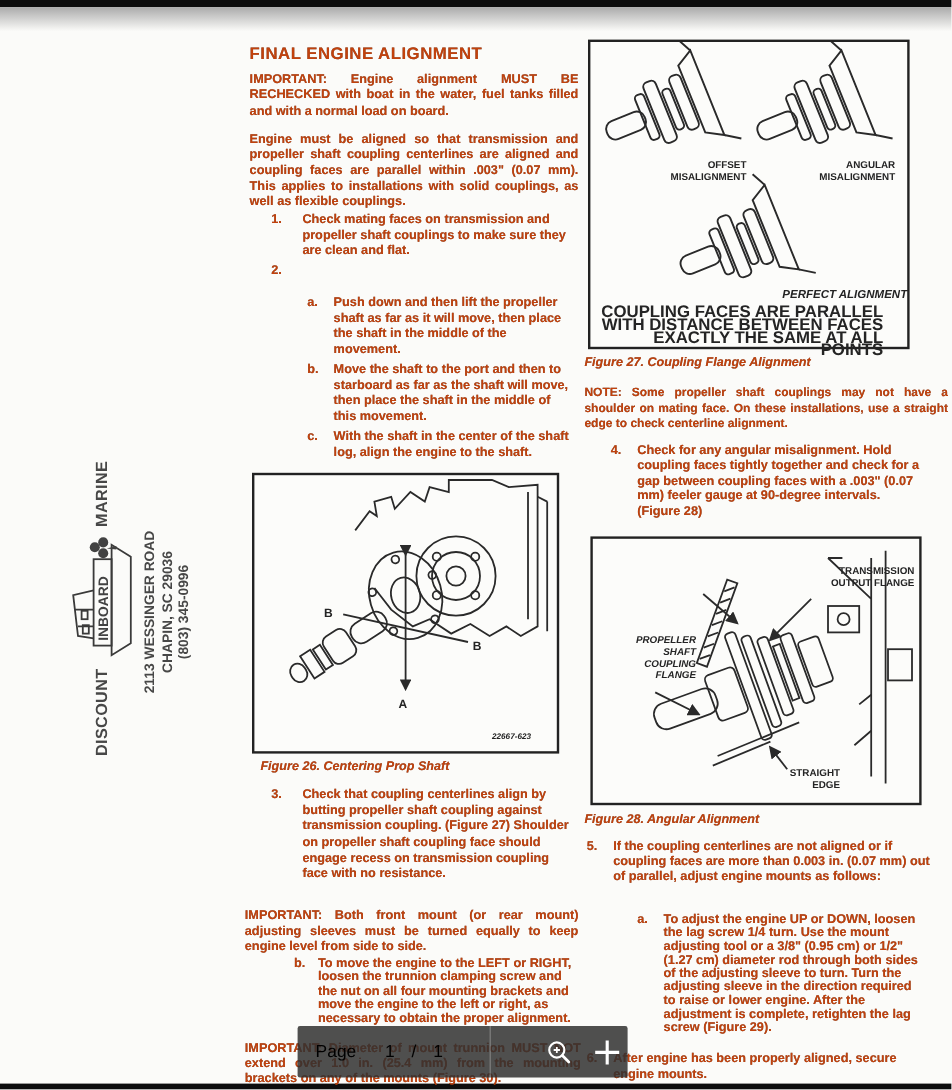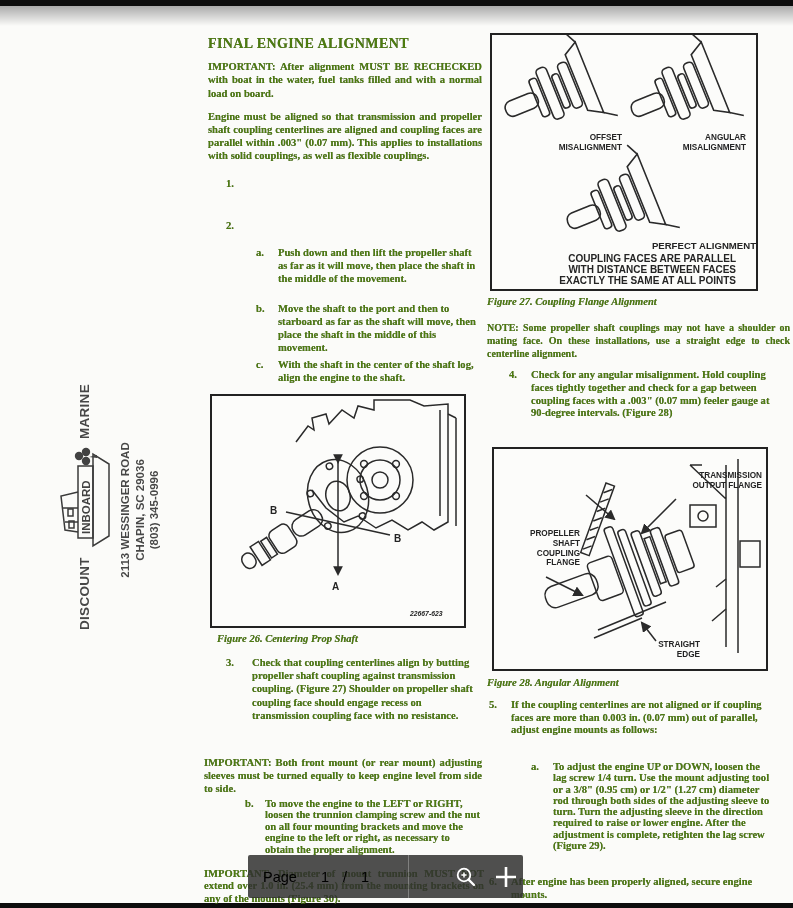--- a/index.html
+++ b/index.html
@@ -3,21 +3,21 @@
 <meta charset="utf-8">
 <style>
   html,body{margin:0;padding:0;}
   body{
     width:793px;height:908px;position:relative;overflow:hidden;
     background:#fbfbf9;
     font-family:"Liberation Sans", sans-serif;
     color:#2b2b2b;
   }
   .abs{position:absolute;}
-  .doc{font-weight:700;color:#4d7c0f;font-family:Liberation Serif, serif;}
+  .doc{font-weight:700;color:#c2410c;}
   .t-title{font-size:14px;letter-spacing:.4px;font-weight:700;}
   .p{font-size:10.6px;line-height:13px;text-align:justify;}
   .p2{font-size:10px;line-height:12.8px;text-align:justify;}
   .li{display:flex;font-size:10.6px;line-height:13px;}
   .li .num{width:22px;flex-shrink:0;}
   .li .num26{width:26px;flex-shrink:0;}
   .li .txt{flex:1;}
   .cap{font-size:10.5px;font-style:italic;font-weight:700;}
   .frame{border:2px solid #222;background:#fcfcfa;position:absolute;}
   .figlabel{position:absolute;font-size:8.2px;line-height:9.8px;font-weight:700;
@@ -48,26 +48,27 @@
 </style>
 </head>
 <body>
 
 <div class="edge-top-black"></div>
 <div class="edge-top-grad"></div>
 <div class="edge-bottom-black"></div>
 
 <div class="abs doc scan t-title" style="left:208px;top:36px;">FINAL ENGINE ALIGNMENT</div>
 
-<div class="abs doc scan p" style="left:208px;top:60px;width:274px;line-height:13.4px;">IMPORTANT: After alignment MUST BE RECHECKED with boat in the water, fuel tanks filled and with a normal load on board.</div>
+<div class="abs doc scan p" style="left:208px;top:60px;width:274px;line-height:13.4px;">IMPORTANT: Engine alignment MUST BE RECHECKED with boat in the water, fuel tanks filled and with a normal load on board.</div>
 
 <div class="abs doc scan p" style="left:208px;top:110px;width:274px;">Engine must be aligned so that transmission and propeller shaft coupling centerlines are aligned and coupling faces are parallel within .003" (0.07 mm). This applies to installations with solid couplings, as well as flexible couplings.</div>
 
 <div class="abs doc scan li" style="left:226px;top:177px;width:254px;">
   <span class="num26">1.</span>
+  <span class="txt">Check mating faces on transmission and propeller shaft couplings to make sure they are clean and flat.</span>
 </div>
 
 <div class="abs doc scan li" style="left:226px;top:219px;width:254px;">
   <span class="num26">2.</span>
 </div>
 
 <div class="abs doc scan li" style="left:256px;top:246px;width:224px;">
   <span class="num">a.</span>
   <span class="txt">Push down and then lift the propeller shaft as far as it will move, then place the shaft in the middle of the movement.</span>
 </div>
@@ -156,22 +157,22 @@
       </g>
     </defs>
     <use href="#cpl" transform="translate(14,76) rotate(-22)"></use>
     <use href="#cpl" transform="translate(140,76) rotate(-22)"></use>
     <use href="#cpl" transform="translate(76,188) rotate(-22)"></use>
   </svg>
   <div class="figlabel" style="left:10px;top:98px;width:120px;">OFFSET
 MISALIGNMENT</div>
   <div class="figlabel" style="left:132px;top:98px;width:122px;">ANGULAR
 MISALIGNMENT</div>
-  <div class="figlabel" style="left:0;top:206px;width:264px;font-size:9.6px;">PERFECT ALIGNMENT</div>
-  <div class="figlabel" style="left:0;top:219px;width:244px;font-size:10px;line-height:10.8px;">COUPLING FACES ARE PARALLEL
+  <div class="figlabel" style="left:0;top:206px;width:264px;font-size:9.6px;font-style:italic;">PERFECT ALIGNMENT</div>
+  <div class="figlabel" style="left:0;top:219px;width:244px;font-size:14px;line-height:10.8px;">COUPLING FACES ARE PARALLEL
 WITH DISTANCE BETWEEN FACES
 EXACTLY THE SAME AT ALL POINTS</div>
 </div>
 <div class="abs doc scan cap" style="left:487px;top:296px;">Figure 27. Coupling Flange Alignment</div>
 
 <div class="abs doc scan p2" style="left:487px;top:322px;width:303px;">NOTE:  Some propeller shaft couplings may not have a shoulder on mating face.  On these installations, use a straight edge to check centerline alignment.</div>
 
 <div class="abs doc scan li" style="left:509px;top:369px;width:262px;line-height:12.8px;">
   <span class="num">4.</span>
   <span class="txt">Check for any angular misalignment. Hold coupling faces tightly together and check for a gap between coupling faces with a .003" (0.07 mm) feeler gauge at 90-degree intervals. (Figure 28)</span>
@@ -210,21 +211,21 @@
     <path class="art" stroke-width="2.2" d="M104 181 L172 153"></path>
     <path class="art" stroke-width="1.2" d="M100 189 L148 169"></path>
 
     <line class="art" x1="92" y1="46" x2="120" y2="70" marker-end="url(#ah28)"></line>
     <line class="art" x1="182" y1="50" x2="148" y2="84" marker-end="url(#ah28)"></line>
     <line class="art" x1="52" y1="128" x2="88" y2="146" marker-end="url(#ah28)"></line>
     <line class="art" x1="162" y1="192" x2="148" y2="174" marker-end="url(#ah28)"></line>
   </svg>
   <div class="figlabel" style="left:142px;top:22px;width:126px;">TRANSMISSION
 OUTPUT FLANGE</div>
-  <div class="figlabel" style="left:6px;top:80px;width:80px;">PROPELLER
+  <div class="figlabel" style="left:6px;top:80px;width:80px;font-style:italic;">PROPELLER
 SHAFT
 COUPLING
 FLANGE</div>
   <div class="figlabel" style="left:126px;top:191px;width:80px;">STRAIGHT
 EDGE</div>
 </div>
 <div class="abs doc scan cap" style="left:487px;top:677px;">Figure 28. Angular Alignment</div>
 
 <div class="abs doc scan li" style="left:489px;top:699px;width:292px;line-height:12.6px;">
   <span class="num">5.</span>

